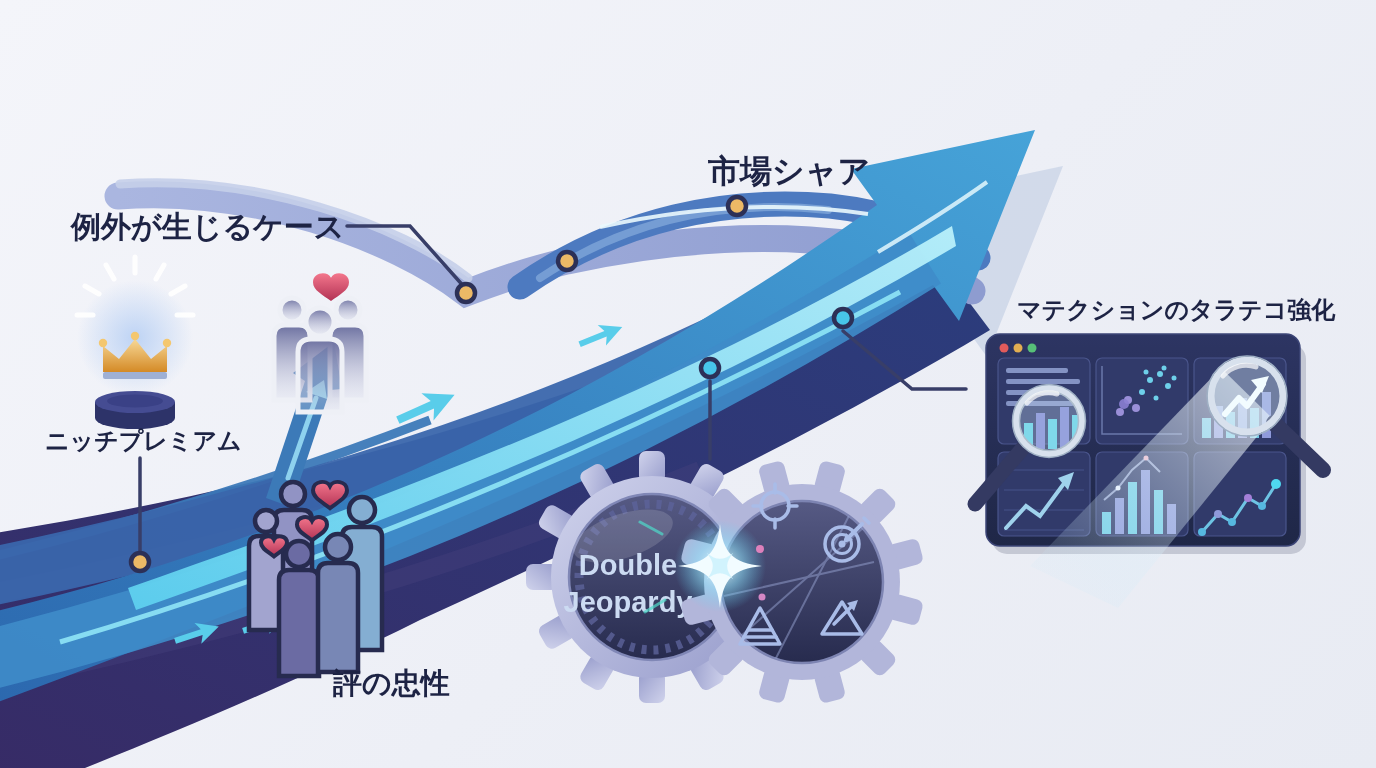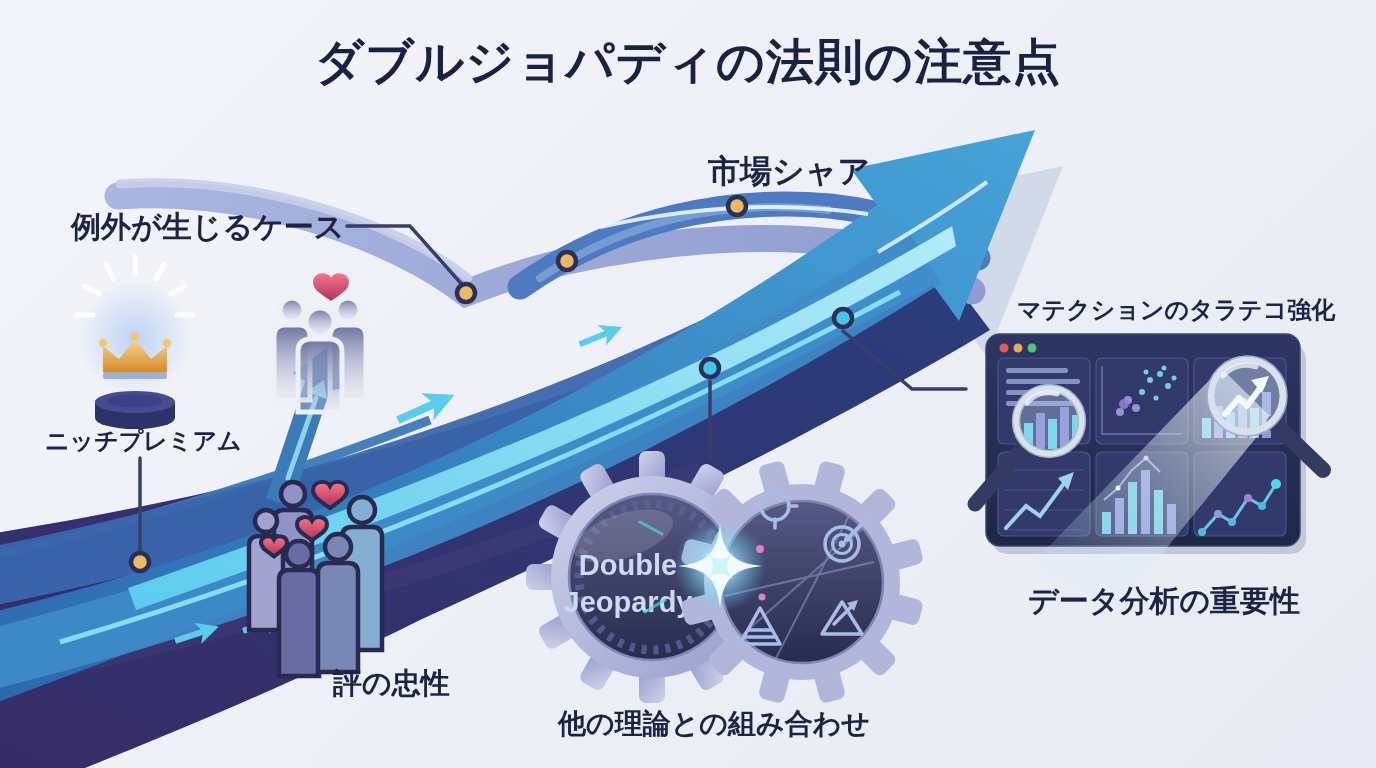--- a/index.html
+++ b/index.html
@@ -395,22 +395,19 @@
         <path d="M-22,18 L-8,2 L0,10 L16,-12" stroke="#f2fcff" stroke-width="6" fill="none" stroke-linejoin="round" stroke-linecap="round"></path>
         <path d="M22,-20 L4,-16 L15,-3 Z" fill="#f2fcff"></path>
       </g>
       <circle r="36" fill="none" stroke="#d8e1ed" stroke-width="7"></circle>
       <circle r="40" fill="none" stroke="#9fb0c4" stroke-width="1.5"></circle>
       <path d="M-24,-20 A30,30 0 0 1 9,-29" stroke="#ffffff" stroke-width="5" fill="none" opacity="0.7" stroke-linecap="round"></path>
     </g>
   </g>
 </svg>
 
-<div class="title">ダブルジョパディの法則の注意点</div>
 <div class="lbl lbl-market">市場シャア</div>
 <div class="lbl lbl-exception">例外が生じるケース</div>
 <div class="lbl lbl-niche">ニッチプレミアム</div>
 <div class="lbl lbl-protection">マテクションのタラテコ強化</div>
-<div class="lbl lbl-data">データ分析の重要性</div>
 <div class="lbl lbl-loyalty">評の忠性</div>
-<div class="lbl lbl-combination">他の理論との組み合わせ</div>
 
 </div>
 
 </body></html>

